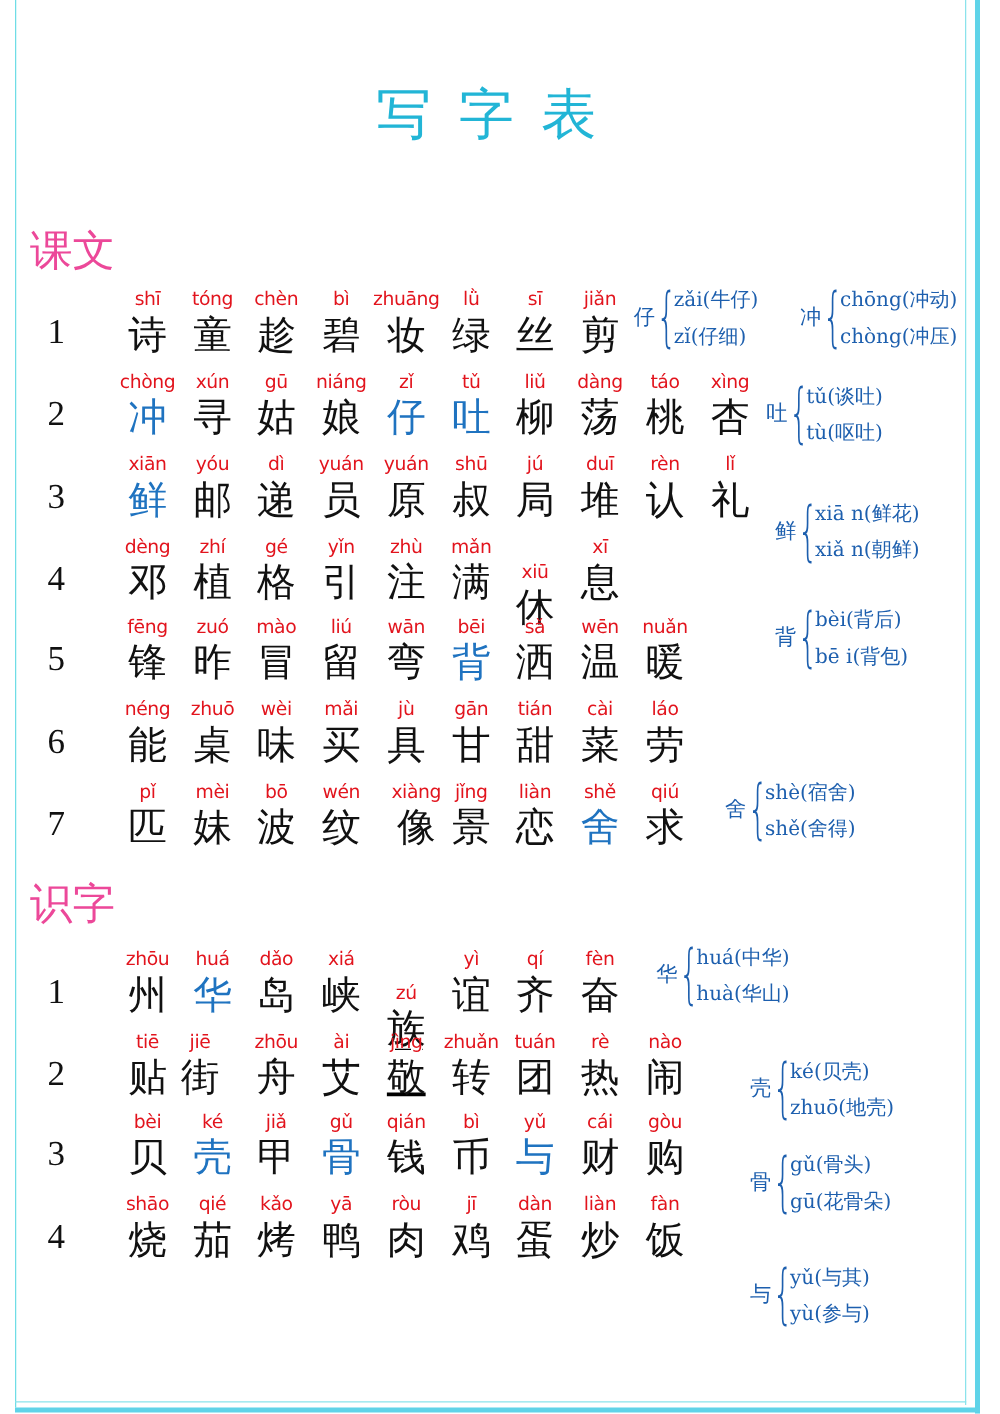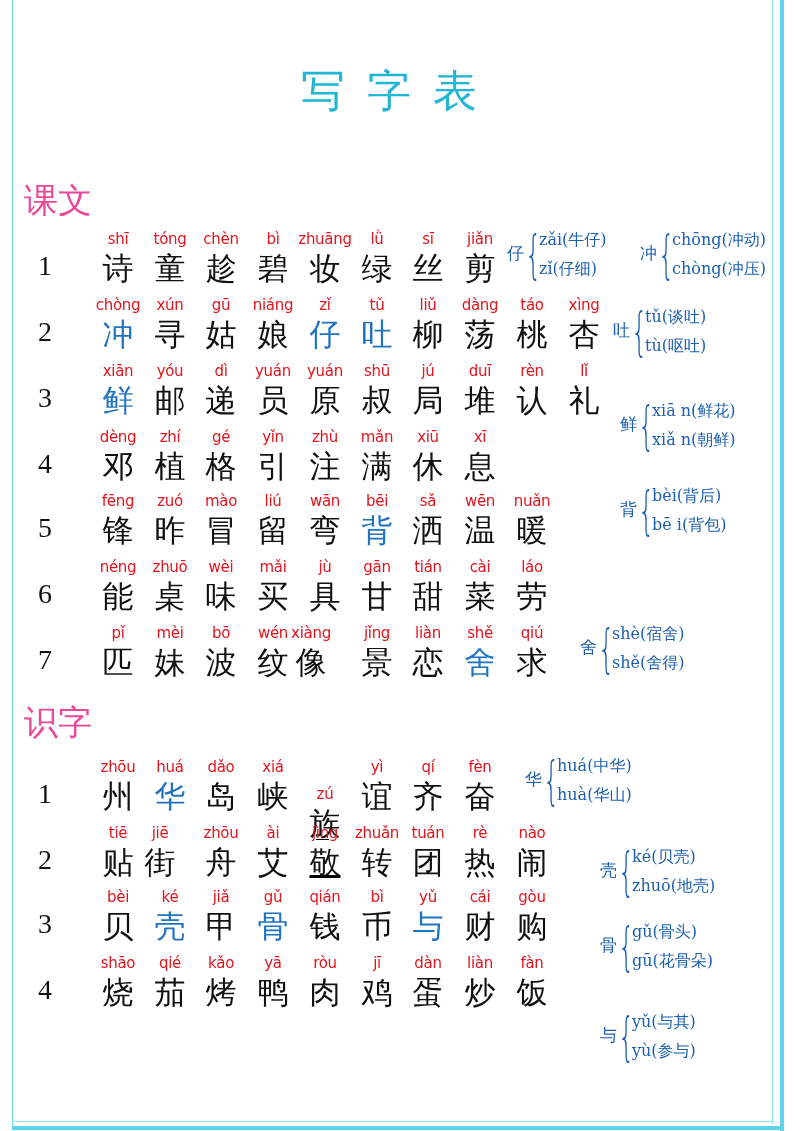--- a/index.html
+++ b/index.html
@@ -188,21 +188,21 @@
         <span class="hz">引</span>
       </div>
       <div class="cell" style="left: 297px;">
         <span class="py">zhù</span>
         <span class="hz">注</span>
       </div>
       <div class="cell" style="left: 349px;">
         <span class="py">mǎn</span>
         <span class="hz">满</span>
       </div>
-      <div class="cell" style="left: 400px;">
+      <div class="cell" style="left: 400px; margin-top: 20px;">
         <span class="py">xiū</span>
         <span class="hz">休</span>
       </div>
       <div class="cell" style="left: 452px;">
         <span class="py">xī</span>
         <span class="hz">息</span>
       </div>
     </div>
     <div class="row" style="top: 492px;">
       <span class="row-num">5</span>
@@ -293,21 +293,21 @@
         <span class="hz">妹</span>
       </div>
       <div class="cell" style="left: 193px;">
         <span class="py">bō</span>
         <span class="hz">波</span>
       </div>
       <div class="cell" style="left: 245px;">
         <span class="py">wén</span>
         <span class="hz">纹</span>
       </div>
-      <div class="cell" style="left: 283px;">
+      <div class="cell" style="left: 305px;">
         <span class="py">xiàng</span>
         <span class="hz">像</span>
       </div>
       <div class="cell" style="left: 349px;">
         <span class="py">jǐng</span>
         <span class="hz">景</span>
       </div>
       <div class="cell" style="left: 400px;">
         <span class="py">liàn</span>
         <span class="hz">恋</span>

